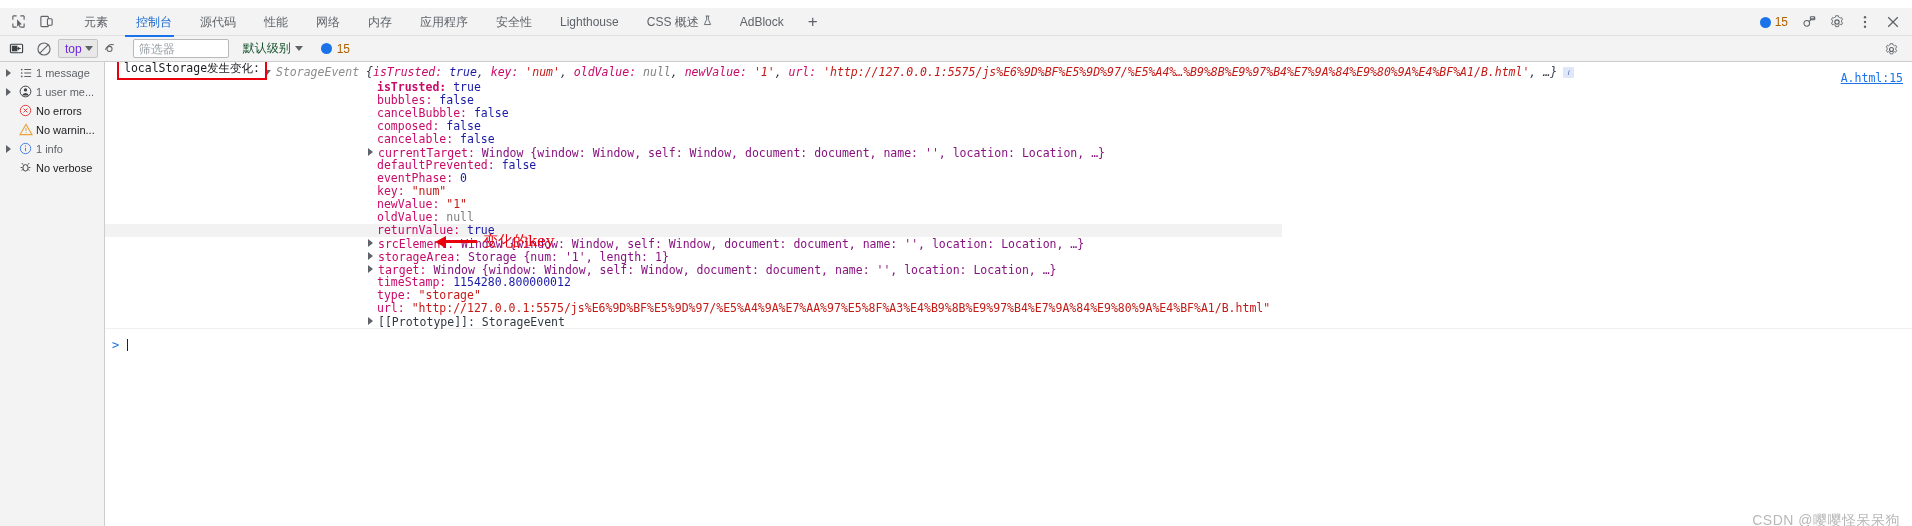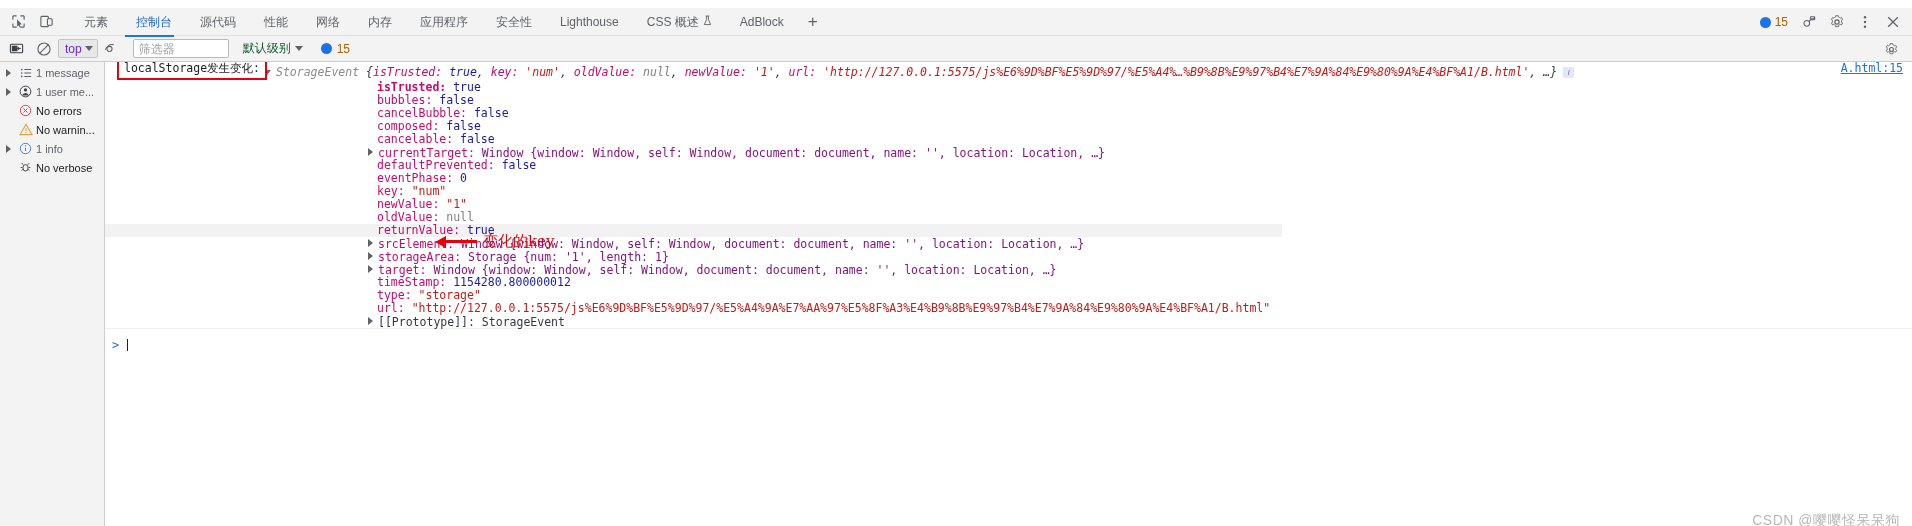--- a/index.html
+++ b/index.html
@@ -267,21 +267,21 @@
   .pname { color: #c80a68; }
   .pstr  { color: #c41a16; }
   .pkw   { color: #1a1aa6; }
   .punc  { color: #303942; }
   .pwin  { color: #881280; }
   .pnull { color: #808080; }
 
   .src-link {
     position: absolute;
     right: 9px;
-    top: 0;
+    top: 10px;
     font-family: "DejaVu Sans Mono", "Liberation Mono", monospace;
     font-size: 11.5px;
     color: #1a73e8;
     text-decoration: underline;
   }
   .info-badge {
     display: inline-block;
     width: 11px; height: 11px;
     background: #dfe8fb;
     color: #5b6bb5;

